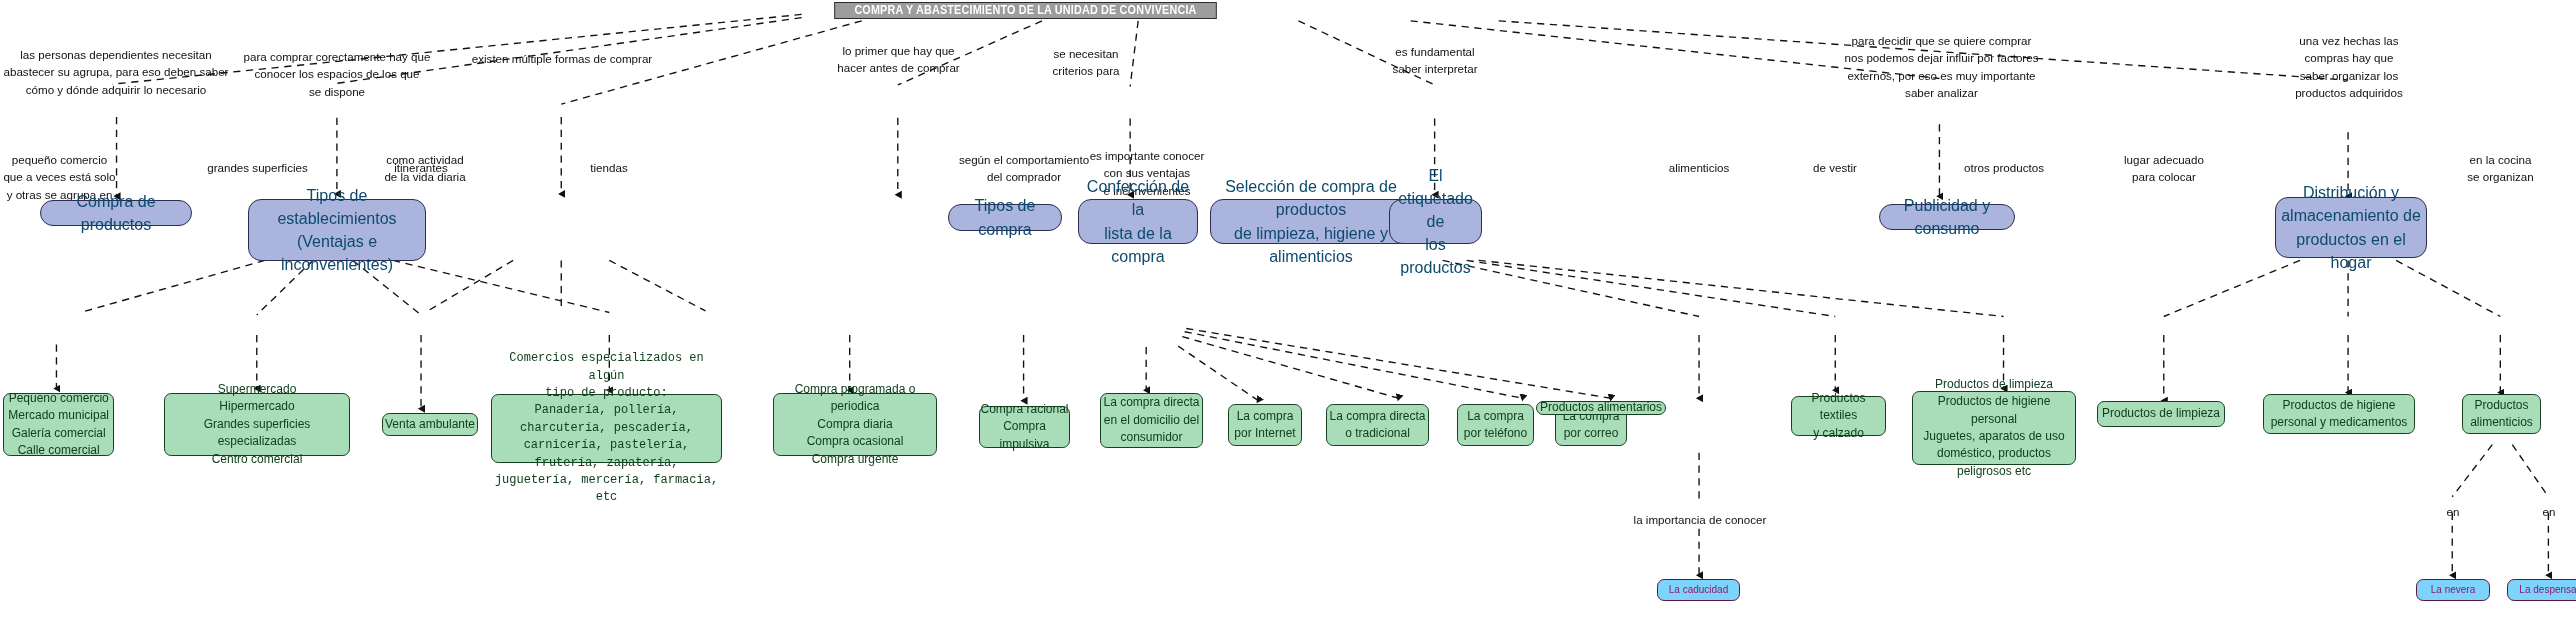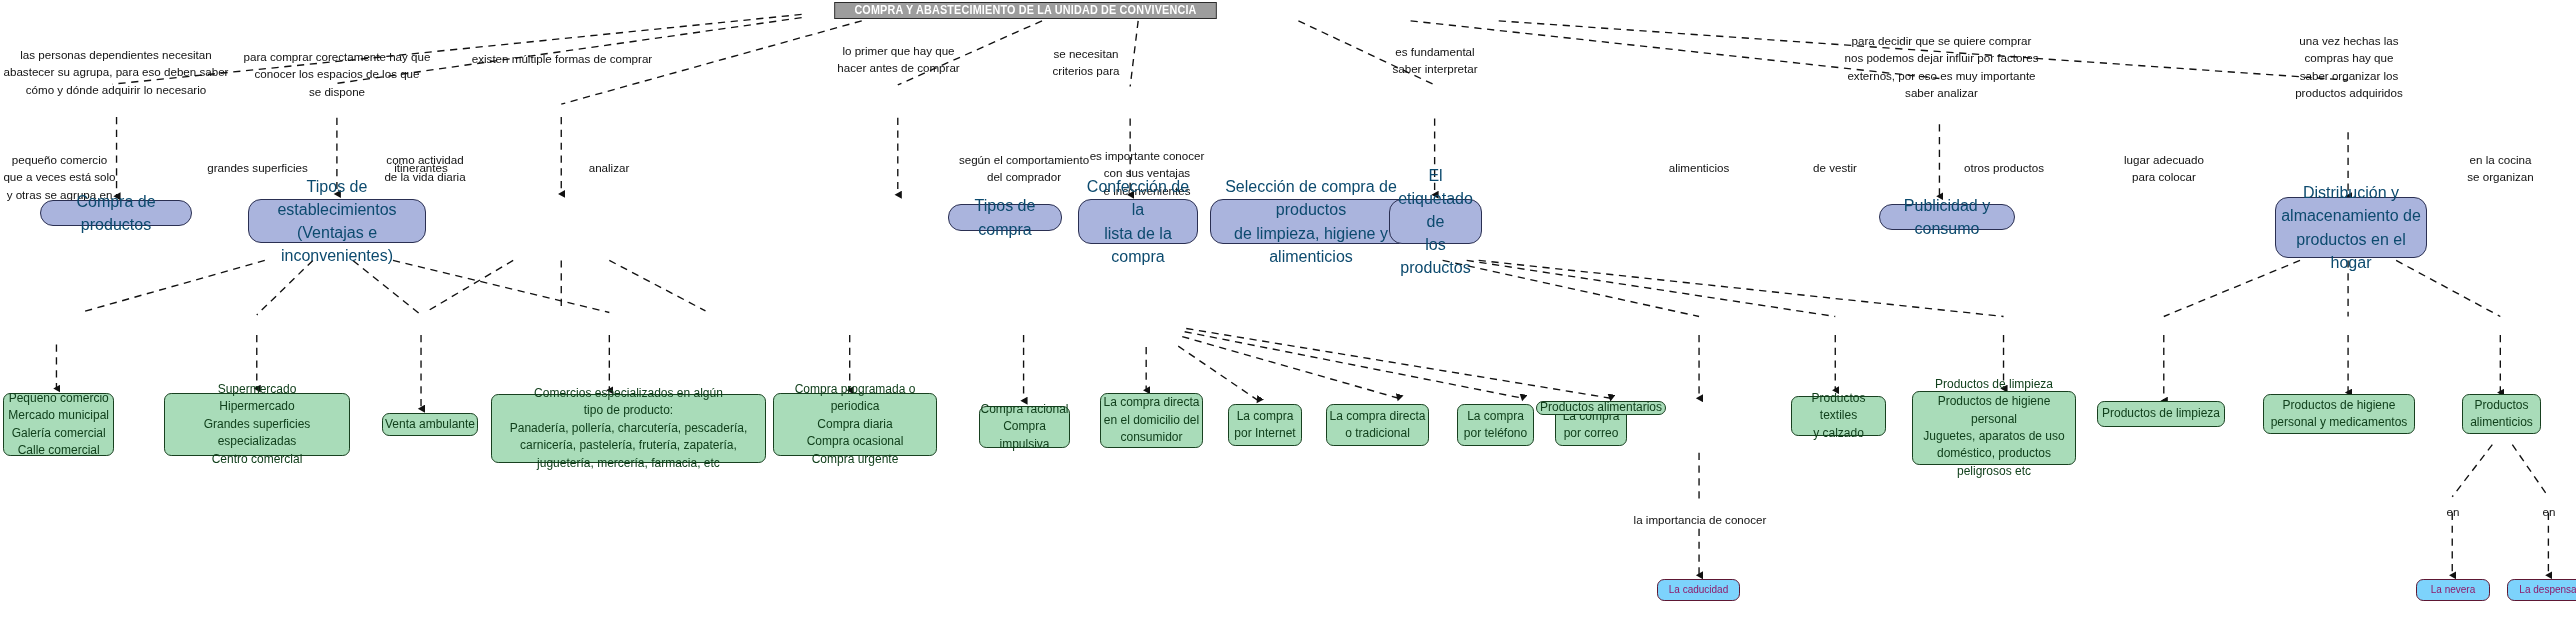--- a/index.html
+++ b/index.html
@@ -120,21 +120,21 @@
   <div class="lbl" style="left:1799px;top:32px;width:285px;">para decidir que se quiere comprar
 nos podemos dejar influir por factores
 externos, por eso es muy importante
 saber analizar</div>
 
   <div class="lbl" style="left:0px;top:151px;width:119px;">pequeño comercio
 que a veces está solo
 y otras se agrupa en</div>
   <div class="lbl" style="left:178px;top:159px;width:159px;">grandes superficies</div>
   <div class="lbl" style="left:353px;top:159px;width:136px;">itinerantes</div>
-  <div class="lbl" style="left:553px;top:159px;width:112px;">analizar</div>
+  <div class="lbl" style="left:553px;top:159px;width:112px;">tiendas</div>
 
   <div class="lbl" style="left:348px;top:151px;width:154px;">como actividad
 de la vida diaria</div>
   <div class="lbl" style="left:930px;top:151px;width:188px;">según el comportamiento
 del comprador</div>
   <div class="lbl" style="left:1071px;top:147px;width:152px;">es importante conocer
 con sus ventajas
 e inconvenientes</div>
 
   <div class="lbl" style="left:1635px;top:159px;width:128px;">alimenticios</div>
@@ -146,21 +146,21 @@
   <div class="lbl" style="left:2284px;top:158px;width:128px;margin-top:32px;">espacio para</div>
   <div class="lbl" style="left:2438px;top:151px;width:125px;">en la cocina
 se organizan</div>
 
   <div class="lbl" style="left:1576px;top:511px;width:248px;">la importancia de conocer</div>
   <div class="lbl" style="left:2429px;top:503px;width:48px;">en</div>
   <div class="lbl" style="left:2525px;top:503px;width:48px;">en</div>
 
   <div class="node blue" style="left:40px;top:200px;width:152px;height:26px;">Compra de productos</div>
 
-  <div class="node blue" style="left:248px;top:199px;width:178px;height:44px;">Tipos de establecimientos
+  <div class="node blue" style="left:248px;top:199px;width:178px;height:62px;">Tipos de establecimientos
 (Ventajas e inconvenientes)</div>
 
   <div class="node blue" style="left:948px;top:204px;width:114px;height:27px;">Tipos de compra</div>
 
   <div class="node blue" style="left:1078px;top:199px;width:120px;height:45px;">Confección de la
 lista de la compra</div>
 
   <div class="node blue" style="left:1210px;top:199px;width:202px;height:45px;">Selección de compra de productos
 de limpieza, higiene y alimenticios</div>
 
@@ -178,21 +178,21 @@
 Galería comercial
 Calle comercial</div>
 
   <div class="node green" style="left:164px;top:393px;width:186px;height:63px;">Supermercado
 Hipermercado
 Grandes superficies especializadas
 Centro comercial</div>
 
   <div class="node green" style="left:382px;top:413px;width:96px;height:23px;">Venta ambulante</div>
 
-  <div class="node green" style="left:491px;top:394px;width:275px;height:69px;">Comercios especializados en algún
+  <div class="node green" style="left:491px;top:394px;width:231px;height:69px;font-family:Liberation Mono, monospace;">Comercios especializados en algún
 tipo de producto:
 Panadería, pollería, charcutería, pescadería,
 carnicería, pastelería, frutería, zapatería,
 juguetería, mercería, farmacia, etc</div>
 
   <div class="node green" style="left:773px;top:393px;width:164px;height:63px;">Compra programada o periodica
 Compra diaria
 Compra ocasional
 Compra urgente</div>
 

